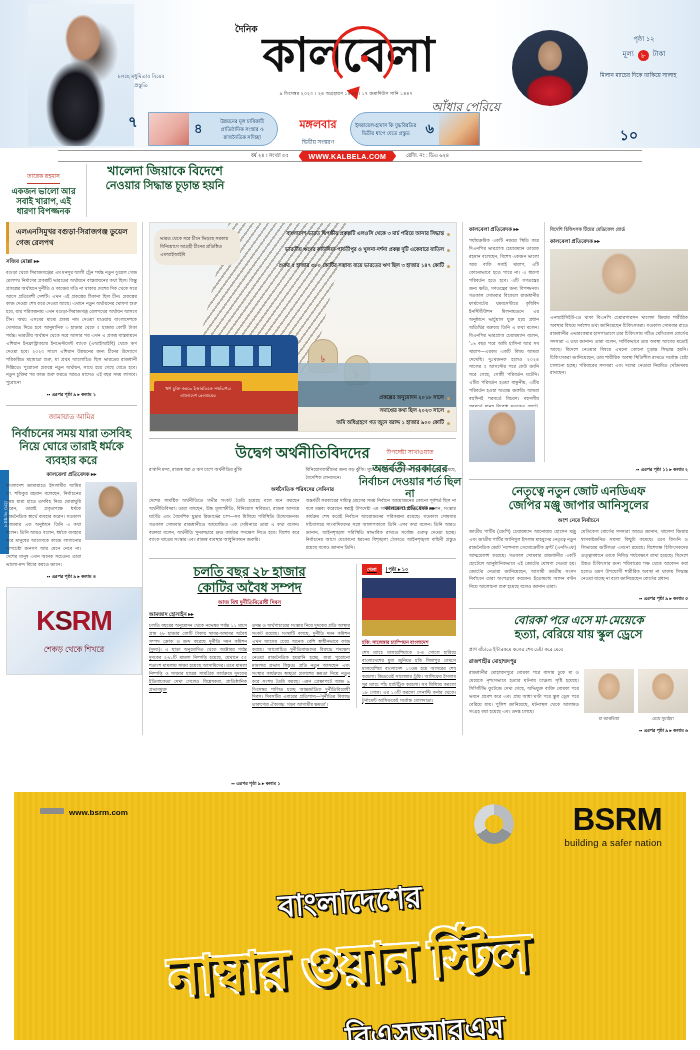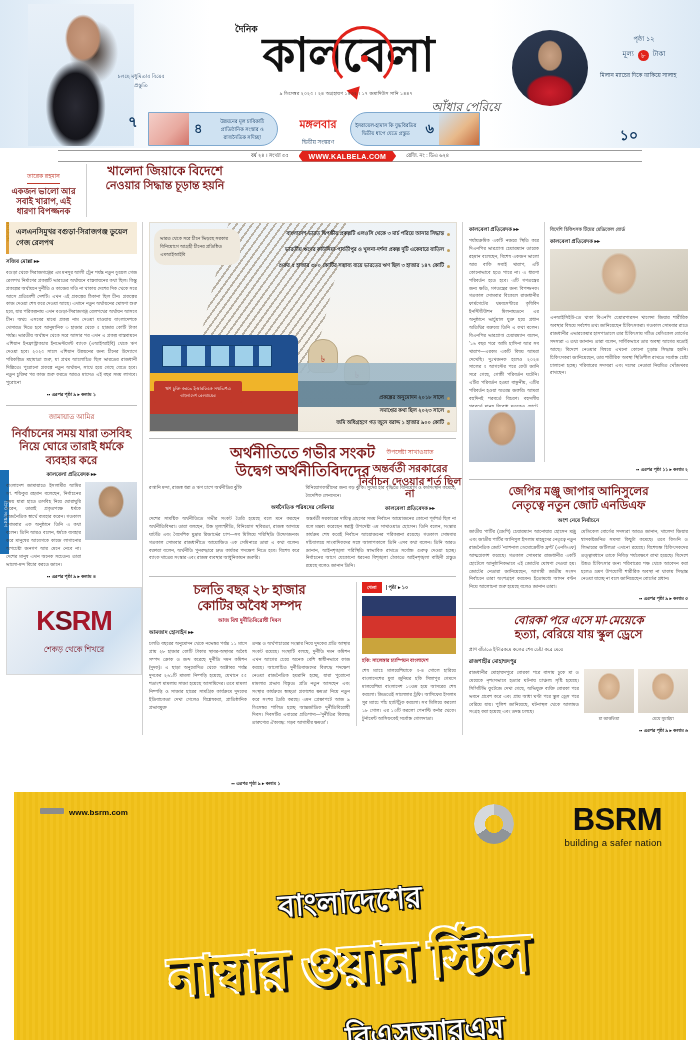--- a/index.html
+++ b/index.html
@@ -117,21 +117,21 @@
   .grid { position:absolute; left:6px; top:164px; width:688px; }
   .rule { border-top:1px solid #bdbdbd; }
   .vline { border-left:1px solid #cfcfcf; }
 
   
   .hl-red {
     color:#e1231b; font-family:"Liberation Serif", serif; font-weight:bold;
     line-height:1.16; letter-spacing:-.2px;
   }
   .hl-black {
-    color:#7f1d1d; font-family:"Liberation Serif", serif; font-weight:bold; line-height:1.2;
+    color:#14532d; font-family:"Liberation Serif", serif; font-weight:bold; line-height:1.2;
   }
   .kicker {
     font-size:6px; color:#c0392b; text-align:center; border-bottom:1px solid #c0392b;
     display:inline-block; padding-bottom:1px; margin-bottom:3px;
   }
   .byline { font-size:5.4px; color:#222; font-weight:bold; margin:4px 0 3px; }
   .body-text {
     font-size:4.6px; line-height:1.72; color:#3b3b3b; text-align:justify;
     text-align-last:left; word-break:break-word;
   }
@@ -419,34 +419,33 @@
           </div>
           <div class="ig-redtag">ঋণ চুক্তি করতে ইআরডিকে সম্মতিপত্র বাংলাদেশ রেলওয়ের</div>
           <div class="ig-points" style="top:auto; bottom:4px; right:6px; width:150px;">
             <div class="ig-pt" style="margin-bottom:4px;">প্রকল্পের অনুমোদন ২০১৮ সালে</div>
             <div class="ig-pt" style="margin-bottom:4px;">সমাপ্তের কথা ছিল ২০২৩ সালে</div>
             <div class="ig-pt" style="margin-bottom:0;">জমি অধিগ্রহণে গত জুনে বরাদ্দ ১ হাজার ৯০০ কোটি</div>
           </div>
         </div>
 
         <div class="rule" style="margin:6px 0 5px;"></div>
-        <div class="hl-black" style="font-size:15px; text-align:center;">অর্থনীতিতে গভীর সংকট</div>
         <div class="hl-black" style="font-size:15px; text-align:center;">উদ্বেগ অর্থনীতিবিদদের</div>
         <div style="display:flex; gap:6px; margin-top:4px;">
           <div class="body-text" style="flex:1;">রপ্তানি মন্দা, রাজস্ব ধরা ও ঋণ চাপে অর্থনীতির ঝুঁকি</div>
           <div class="body-text" style="flex:1;">বিনিয়োগকারীদের জন্য বড় ঝুঁকি। সুদের হার বৃদ্ধিতে বিনিয়োগ ও কর্মসংস্থান কমেছে, বৈদেশিক লেনদেনে।</div>
         </div>
         <div class="byline" style="text-align:center; margin-top:4px;">অর্থনৈতিক পরিষদের সেমিনার</div>
         <div style="display:flex; gap:6px;">
           <div class="body-text" style="flex:1; max-height:72px; overflow:hidden;">দেশের সামষ্টিক অর্থনীতিতে গভীর সংকট তৈরি হয়েছে বলে মনে করছেন অর্থনীতিবিদরা। তারা বলছেন, উচ্চ মূল্যস্ফীতি, বিনিয়োগ স্থবিরতা, রাজস্ব আদায়ে ঘাটতি এবং বৈদেশিক মুদ্রার রিজার্ভের চাপ—সব মিলিয়ে পরিস্থিতি উদ্বেগজনক। গতকাল সোমবার রাজধানীতে আয়োজিত এক সেমিনারে তারা এ কথা বলেন। বক্তারা বলেন, অর্থনীতি পুনরুদ্ধারে দ্রুত কার্যকর পদক্ষেপ নিতে হবে। বিশেষ করে ব্যাংক খাতের সংস্কার এবং রাজস্ব ব্যবস্থার আধুনিকায়ন জরুরি।</div>
           <div class="body-text" style="flex:1; max-height:72px; overflow:hidden;">অন্তর্বর্তী সরকারের দায়িত্ব গ্রহণের সময় নির্বাচন আয়োজনের কোনো পূর্বশর্ত ছিল না বলে মন্তব্য করেছেন স্বরাষ্ট্র উপদেষ্টা এম সাখাওয়াত হোসেন। তিনি বলেন, সংস্কার কার্যক্রম শেষ করেই নির্বাচন আয়োজনের পরিকল্পনা রয়েছে। গতকাল সোমবার সচিবালয়ে সাংবাদিকদের সঙ্গে আলাপকালে তিনি এসব কথা বলেন। তিনি আরও জানান, আইনশৃঙ্খলা পরিস্থিতি স্বাভাবিক রাখতে সর্বোচ্চ গুরুত্ব দেওয়া হচ্ছে। নির্বাচনের আগে যেকোনো ধরনের বিশৃঙ্খলা ঠেকাতে আইনশৃঙ্খলা বাহিনী প্রস্তুত রয়েছে বলেও জানান তিনি।</div>
         </div>
 
         <div class="rule" style="margin:6px 0 5px;"></div>
-        <div style="display:flex;">
+        <div style="display:flex;text-decoration:underline;">
           <div style="width:208px; padding-right:6px;">
             <div class="hl-black" style="font-size:13px; text-align:center;">চলতি বছর ২৮ হাজার</div>
             <div class="hl-black" style="font-size:13px; text-align:center;">কোটির অবৈধ সম্পদ</div>
             <div class="byline" style="text-align:center; color:#a5172a; margin-top:4px;">আজ বিশ্ব দুর্নীতিবিরোধী দিবস</div>
             <div class="byline">আমজাদ হোসাইন ▸▸</div>
             <div style="display:flex; gap:5px;">
               <div class="body-text" style="flex:1; max-height:86px; overflow:hidden;">চলতি বছরের অনুমোদন থেকে নভেম্বর পর্যন্ত ১১ মাসে প্রায় ২৮ হাজার কোটি টাকার স্থাবর-অস্থাবর অবৈধ সম্পদ ক্রোক ও জব্দ করেছে দুর্নীতি দমন কমিশন (দুদক)। এ ছাড়া অনুমোদিত থেকে অক্টোবর পর্যন্ত দুদকের ২৬১টি মামলা নিষ্পত্তি হয়েছে, যেখানে ৫৫ শতাংশ মামলায় সাজা হয়েছে আসামিদের। তবে মামলা নিষ্পত্তি ও সাজার হারের সামগ্রিক কার্যক্রমে দুদকের ইতিবাচকতা দেখা গেলেও বিশ্লেষকরা, প্রাতিষ্ঠানিক প্রভাবমুক্ত</div>
               <div class="body-text" style="flex:1; max-height:86px; overflow:hidden;">তদন্ত ও অর্থপাচারের সংস্কার নিয়ে দুদকের প্রতি আস্থার সংকট রয়েছে। সংস্থাটি বলছে, দুর্নীতি দমন কমিশন এখন আগের চেয়ে অনেক বেশি স্বাধীনভাবে কাজ করছে। আলোচিত দুর্নীতিবাজদের বিরুদ্ধে পদক্ষেপ নেওয়া রাজনৈতিক হয়রানি হচ্ছে, যারা পুরোনো মামলার প্রভাব বিস্তৃত। প্রতি নতুন আসছেন এবং সংস্থার কার্যক্রমে স্বচ্ছতা প্রকাশের ক্ষমতা নিয়ে নতুন করে সংশয় তৈরি করছে। এমন প্রেক্ষাপটে আজ ৯ ডিসেম্বর পালিত হচ্ছে আন্তর্জাতিক দুর্নীতিবিরোধী দিবস। দিবসটির এবারের প্রতিপাদ্য—'দুর্নীতির বিরুদ্ধে তারুণ্যের ঐক্যবদ্ধ: গড়ব আগামীর ক্ষমতা'।</div>
             </div>
           </div>
@@ -474,22 +473,22 @@
           <div style="flex:1; border-left:1px solid #cfcfcf; padding-left:5px;">
             <div class="byline" style="color:#555; font-size:4.8px;">বিদেশি চিকিৎসক টিমের মেডিকেল বোর্ড</div>
             <div class="byline">কালবেলা প্রতিবেদক ▸▸</div>
             <div class="photo ph-khaleda" style="width:100%;height:62px; margin-bottom:3px;"></div>
             <div class="body-text" style="max-height:108px; overflow:hidden;">এনআইসিইউ-তে থাকা বিএনপি চেয়ারপারসন খালেদা জিয়ার শারীরিক অবস্থার বিষয়ে সর্বশেষ তথ্য জানিয়েছেন চিকিৎসকরা। গতকাল সোমবার রাতে রাজধানীর এভারকেয়ার হাসপাতালে তার চিকিৎসায় গঠিত মেডিকেল বোর্ডের সদস্যরা এ তথ্য জানান। তারা বলেন, সার্বিকভাবে তার অবস্থা আগের মতোই আছে। বিদেশে নেওয়ার বিষয়ে এখনো কোনো চূড়ান্ত সিদ্ধান্ত হয়নি। চিকিৎসকরা জানিয়েছেন, তার শারীরিক অবস্থা স্থিতিশীল রাখতে সর্বোচ্চ চেষ্টা চালানো হচ্ছে। পরিবারের সদস্যরা এবং দলের নেতারা নিয়মিত খোঁজখবর রাখছেন।</div>
           </div>
         </div>
         <div class="jump" style="text-align:right;">▪▪ এরপর পৃষ্ঠা ১১ ▸ কলাম ২</div>
 
         <div class="rule" style="margin:5px 0 5px;"></div>
+        <div class="hl-black" style="font-size:11.6px; text-align:center;">নেতৃত্বে নতুন জোট এনডিএফ</div>
         <div class="hl-black" style="font-size:11.6px; text-align:center;">জেপির মঞ্জু জাপার আনিসুলের</div>
-        <div class="hl-black" style="font-size:11.6px; text-align:center;">নেতৃত্বে নতুন জোট এনডিএফ</div>
         <div class="byline" style="text-align:center; margin-top:4px;">অংশ নেবে নির্বাচনে</div>
         <div style="display:flex; gap:5px;">
           <div class="body-text" style="flex:1; max-height:122px; overflow:hidden;">জাতীয় পার্টির (জেপি) চেয়ারম্যান আনোয়ার হোসেন মঞ্জু এবং জাতীয় পার্টির আনিসুল ইসলাম মাহমুদের নেতৃত্বে নতুন রাজনৈতিক জোট 'ন্যাশনাল ডেমোক্রেটিক ফ্রন্ট' (এনডিএফ) আত্মপ্রকাশ করেছে। গতকাল সোমবার রাজধানীর একটি হোটেলে আনুষ্ঠানিকভাবে এই জোটের ঘোষণা দেওয়া হয়। জোটের নেতারা জানিয়েছেন, আগামী জাতীয় সংসদ নির্বাচনে তারা অংশগ্রহণ করবেন। ইতোমধ্যে আসন বণ্টন নিয়ে আলোচনা শুরু হয়েছে বলেও জানান তারা।</div>
           <div class="body-text" style="flex:1; max-height:122px; overflow:hidden;">মেডিকেল বোর্ডের সদস্যরা আরও জানান, খালেদা জিয়ার শ্বাসকষ্টজনিত সমস্যা কিছুটা কমেছে। তবে কিডনি ও লিভারের জটিলতা এখনো রয়েছে। বিশেষজ্ঞ চিকিৎসকদের তত্ত্বাবধানে তাকে নিবিড় পর্যবেক্ষণে রাখা হয়েছে। বিদেশে উন্নত চিকিৎসার জন্য পরিবারের পক্ষ থেকে আবেদন করা হলেও ভ্রমণ উপযোগী শারীরিক অবস্থা না থাকায় সিদ্ধান্ত নেওয়া যাচ্ছে না বলে জানিয়েছেন বোর্ডের প্রধান।</div>
         </div>
         <div class="jump" style="text-align:right;">▪▪ এরপর পৃষ্ঠা ৯ ▸ কলাম ৩</div>
 
         <div class="rule" style="margin:5px 0 5px;"></div>
         <div class="hl-black" style="font-size:11.6px; text-align:center;font-style:italic;">বোরকা পরে এসে মা-মেয়েকে</div>
         <div class="hl-black" style="font-size:11.6px; text-align:center;">হত্যা, বেরিয়ে যায় স্কুল ড্রেসে</div>

